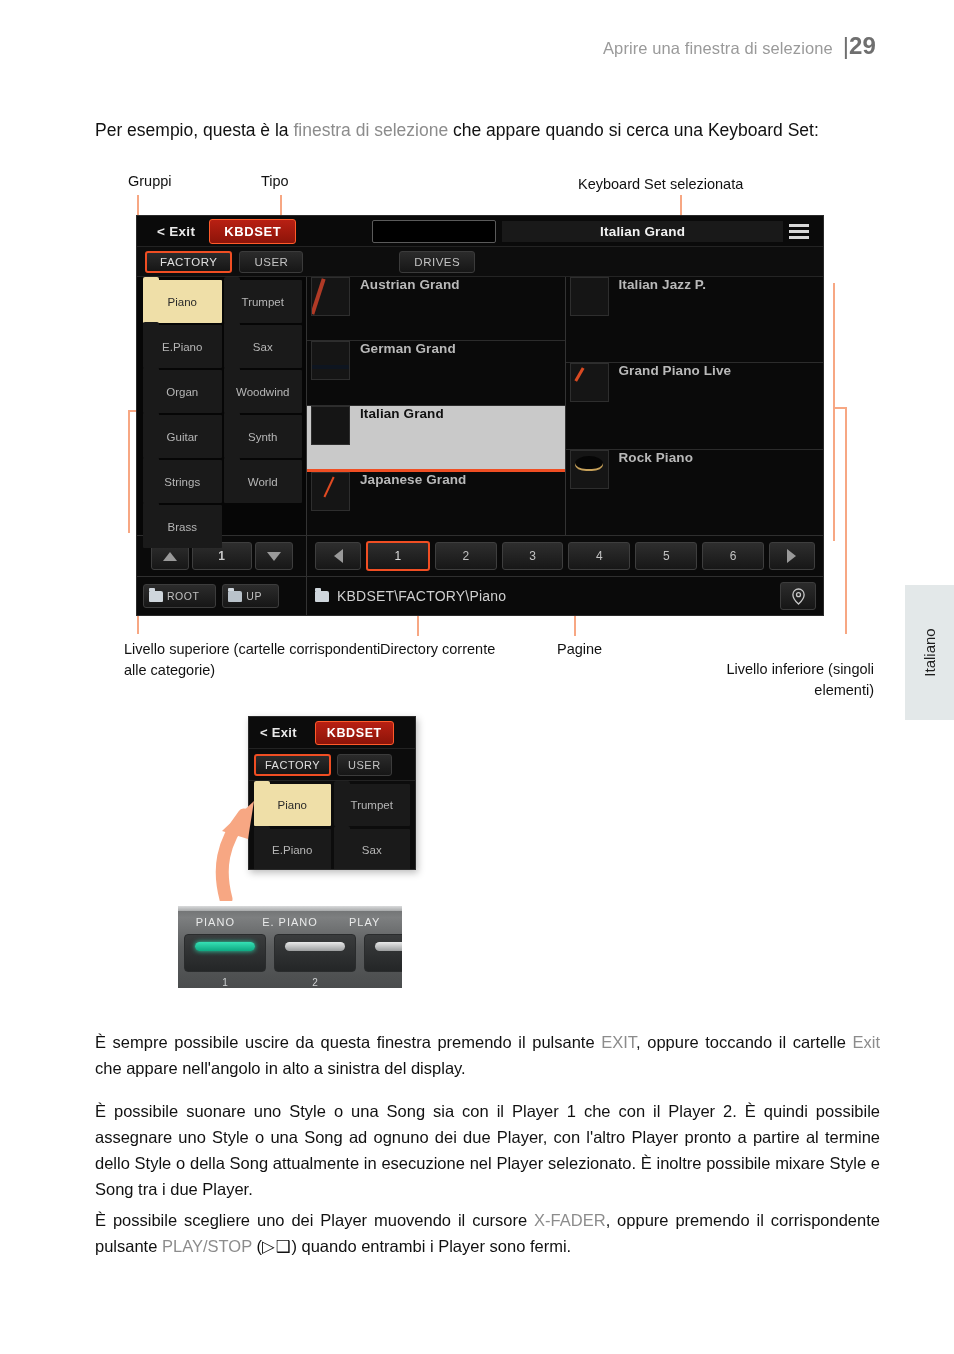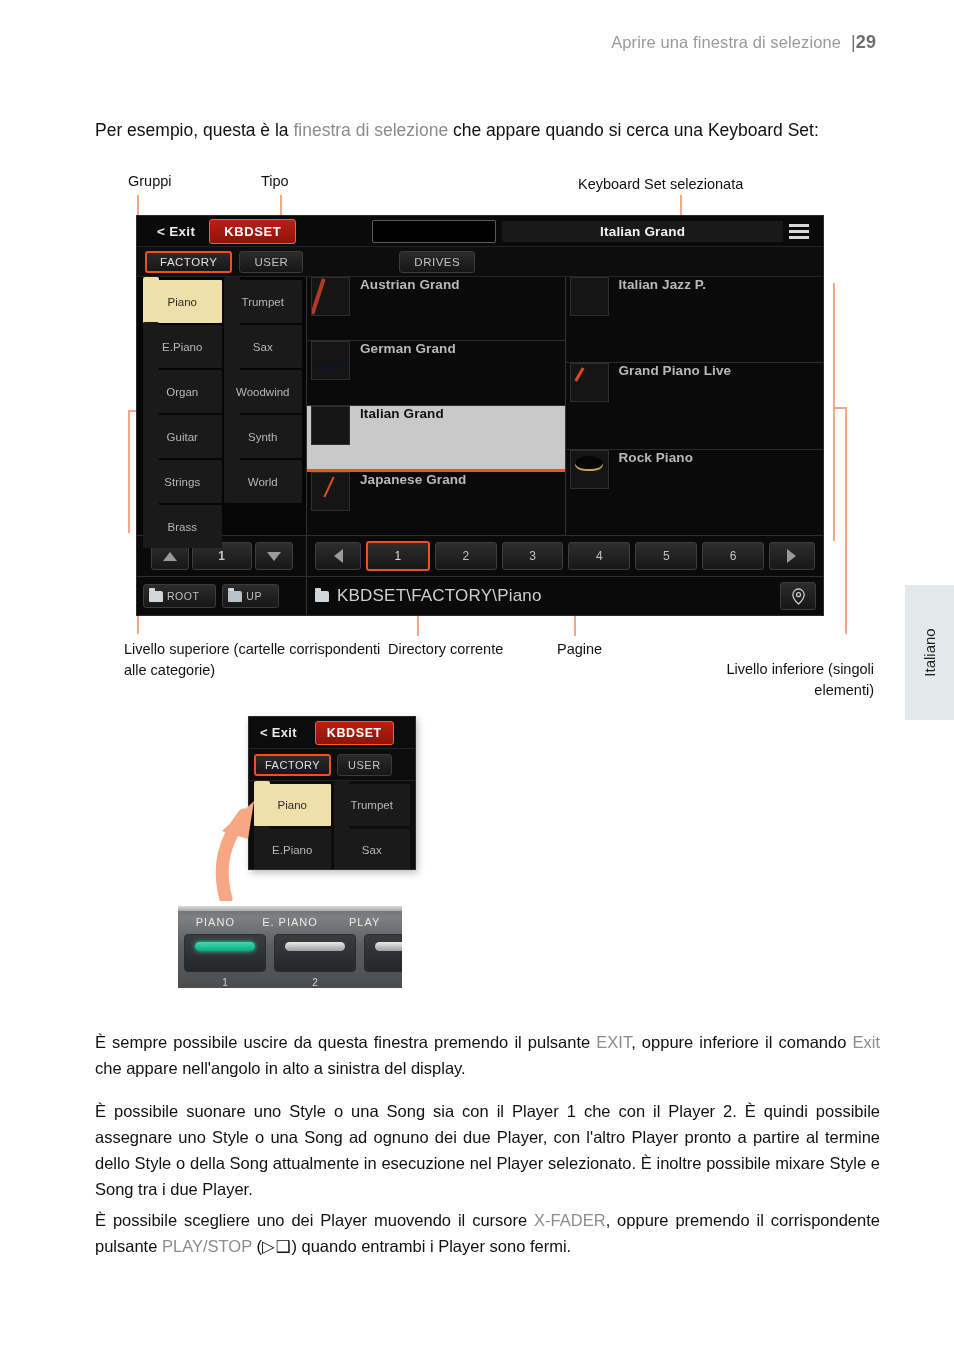--- a/index.html
+++ b/index.html
@@ -23,21 +23,21 @@
     right: 78px;
     display: flex;
     align-items: baseline;
     gap: 10px;
     font-size: 16.5px;
     color: #9a9a9a;
     letter-spacing: 0.1px;
   }
   .page-header .pagenum {
     font-weight: bold;
-    font-size: 18px;
+    font-size: 24px;
     color: #6f6f6f;
   }
   .page-header .pagenum .bar { font-weight: normal; }
 
   
   .intro {
     position: absolute;
     left: 95px;
     top: 99px;
     width: 785px;
@@ -51,21 +51,21 @@
   .lbl {
     position: absolute;
     font-size: 14.5px;
     line-height: 21px;
     color: #111;
   }
   #lbl-gruppi  { left: 128px; top: 171px; }
   #lbl-tipo    { left: 261px; top: 171px; }
   #lbl-kbdsel  { left: 578px; top: 174px; }
   #lbl-livsup  { left: 124px; top: 639px; width: 270px; }
-  #lbl-dir     { left: 388px; top: 639px; width: 130px; }
+  #lbl-dir     { left: 380px; top: 639px; width: 130px; }
   #lbl-pagine  { left: 557px; top: 639px; }
   #lbl-livinf  { left: 714px; top: 659px; width: 160px; text-align: right;}
 
   
   .ln { position: absolute; background: #f7a783; }
   .ln-v { width: 2px; }
   .ln-h { height: 2px; }
 
   
   .screen {
@@ -371,21 +371,21 @@
   .folder-ico::before {
     content:""; position:absolute; left:0; top:-3px;
     width:6px; height:3px; background:#cfd6dc; border-radius:1px 1px 0 0;
   }
   .folder-ico.dark { background:#b9c2ca; }
   .path-main {
     flex: 1;
     display: flex; align-items: center; gap: 8px;
     padding-left: 8px;
     color: #cfcfcf;
-    font-size: 17px;
+    font-size: 14px;
     letter-spacing: 0.2px;
   }
   .loc-btn {
     width: 34px; height: 26px;
     margin-right: 7px;
     background: linear-gradient(#2c2c2c, #161616);
     border: 1px solid #3c3c3c;
     border-radius: 3px;
     display: flex; align-items: center; justify-content: center;
   }
@@ -716,17 +716,17 @@
     <div class="hw-num">1</div>
     <div class="hw-num">2</div>
     <div class="hw-num">3</div>
   </div>
 </div>
 
 <div class="langtab">
   <span>Italiano</span>
 </div>
 
-<p class="para" id="p1"><span>È sempre possibile uscire da questa finestra premendo il pulsante </span><span class="gray">EXIT</span><span>, oppure inferiore il comando </span><span class="gray">Exit</span><span> che appare nell'angolo in alto a sinistra del display.</span></p>
+<p class="para" id="p1"><span>È sempre possibile uscire da questa finestra premendo il pulsante </span><span class="gray">EXIT</span><span>, oppure toccando il cartelle </span><span class="gray">Exit</span><span> che appare nell'angolo in alto a sinistra del display.</span></p>
 
 <p class="para" id="p2">È possibile suonare uno Style o una Song sia con il Player 1 che con il Player 2. È quindi possibile assegnare uno Style o una Song ad ognuno dei due Player, con l'altro Player pronto a partire al termine dello Style o della Song attualmente in esecuzione nel Player selezionato. È inoltre possibile mixare Style e Song tra i due Player.</p>
 
 <p class="para" id="p3"><span>È possibile scegliere uno dei Player muovendo il cursore </span><span class="gray">X-FADER</span><span>, oppure premendo il corrispondente pulsante </span><span class="gray">PLAY/STOP</span><span> (</span><span class="sym">▷❑</span><span>) quando entrambi i Player sono fermi.</span></p>
 
 </body></html>

